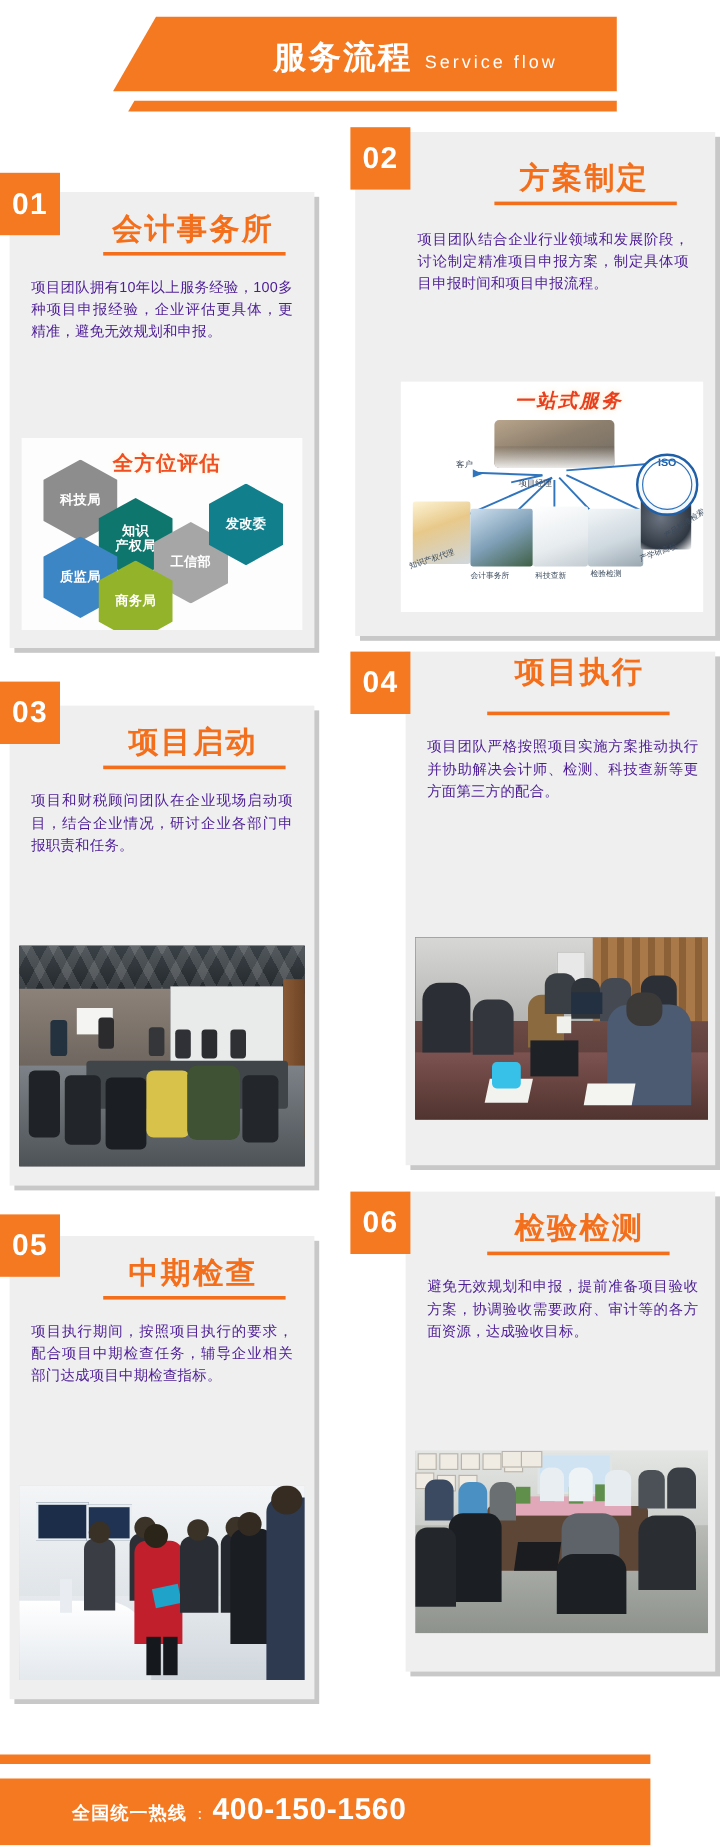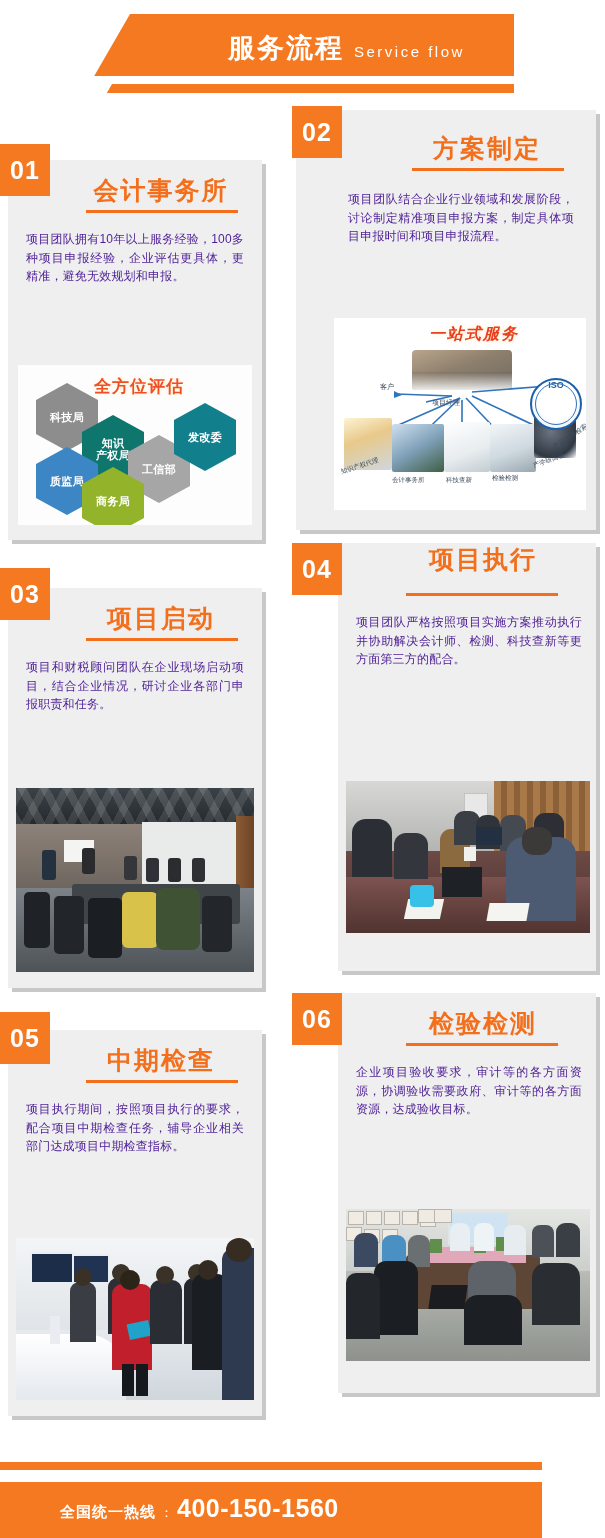--- a/index.html
+++ b/index.html
@@ -307,21 +307,21 @@
       <div class="ph-el" style="left:182px;top:22px;width:20px;height:20px;background:#332b21;border-radius:50%;"></div>
       <div class="ph-el" style="left:206px;top:10px;width:32px;height:152px;background:#2d3a50;border-radius:12px 0 0 0;"></div>
       <div class="ph-el" style="left:210px;top:0px;width:26px;height:24px;background:#362c21;border-radius:50%;"></div>
     </div>
   </div>
 
   <div class="card" style="left:338px;top:993px;width:258px;height:400px;">
     <div class="badge" style="left:-46px;top:0px;width:50px;height:52px;">06</div>
     <div class="card-title" style="left:50px;top:14px;width:190px;">检验检测</div>
     <div class="card-title-rule" style="left:68px;top:50px;width:152px;"></div>
-    <div class="card-body" style="left:18px;top:70px;width:226px;">企业项目验收要求，审计等的各方面资源，协调验收需要政府、审计等的各方面资源，达成验收目标。</div>
+    <div class="card-body" style="left:18px;top:70px;width:226px;">避免无效规划和申报，提前准备项目验收方案，协调验收需要政府、审计等的各方面资源，达成验收目标。</div>
 
     <div class="photo" style="left:8px;top:216px;width:244px;height:152px;background:#cfd2d0;">
       <div class="ph-el" style="left:0;top:0;width:244px;height:68px;background:linear-gradient(180deg,#e4e6e3,#c9ccc8);"></div>
       <div class="ph-el" style="left:0;top:62px;width:244px;height:90px;background:linear-gradient(180deg,#b9bcb6,#8e928c);"></div>
       <div class="ph-el" style="left:102px;top:2px;width:58px;height:30px;background:#cfe3f2;border:2px solid #dfe4e4;"></div>
       <div class="ph-el" style="left:2px;top:2px;width:14px;height:12px;background:#f0ece4;border:1px solid #b8b4ac;"></div>
       <div class="ph-el" style="left:20px;top:2px;width:14px;height:12px;background:#f0ece4;border:1px solid #b8b4ac;"></div>
       <div class="ph-el" style="left:38px;top:2px;width:14px;height:12px;background:#f0ece4;border:1px solid #b8b4ac;"></div>
       <div class="ph-el" style="left:56px;top:2px;width:14px;height:12px;background:#f0ece4;border:1px solid #b8b4ac;"></div>
       <div class="ph-el" style="left:74px;top:4px;width:14px;height:12px;background:#f0ece4;border:1px solid #b8b4ac;"></div>

